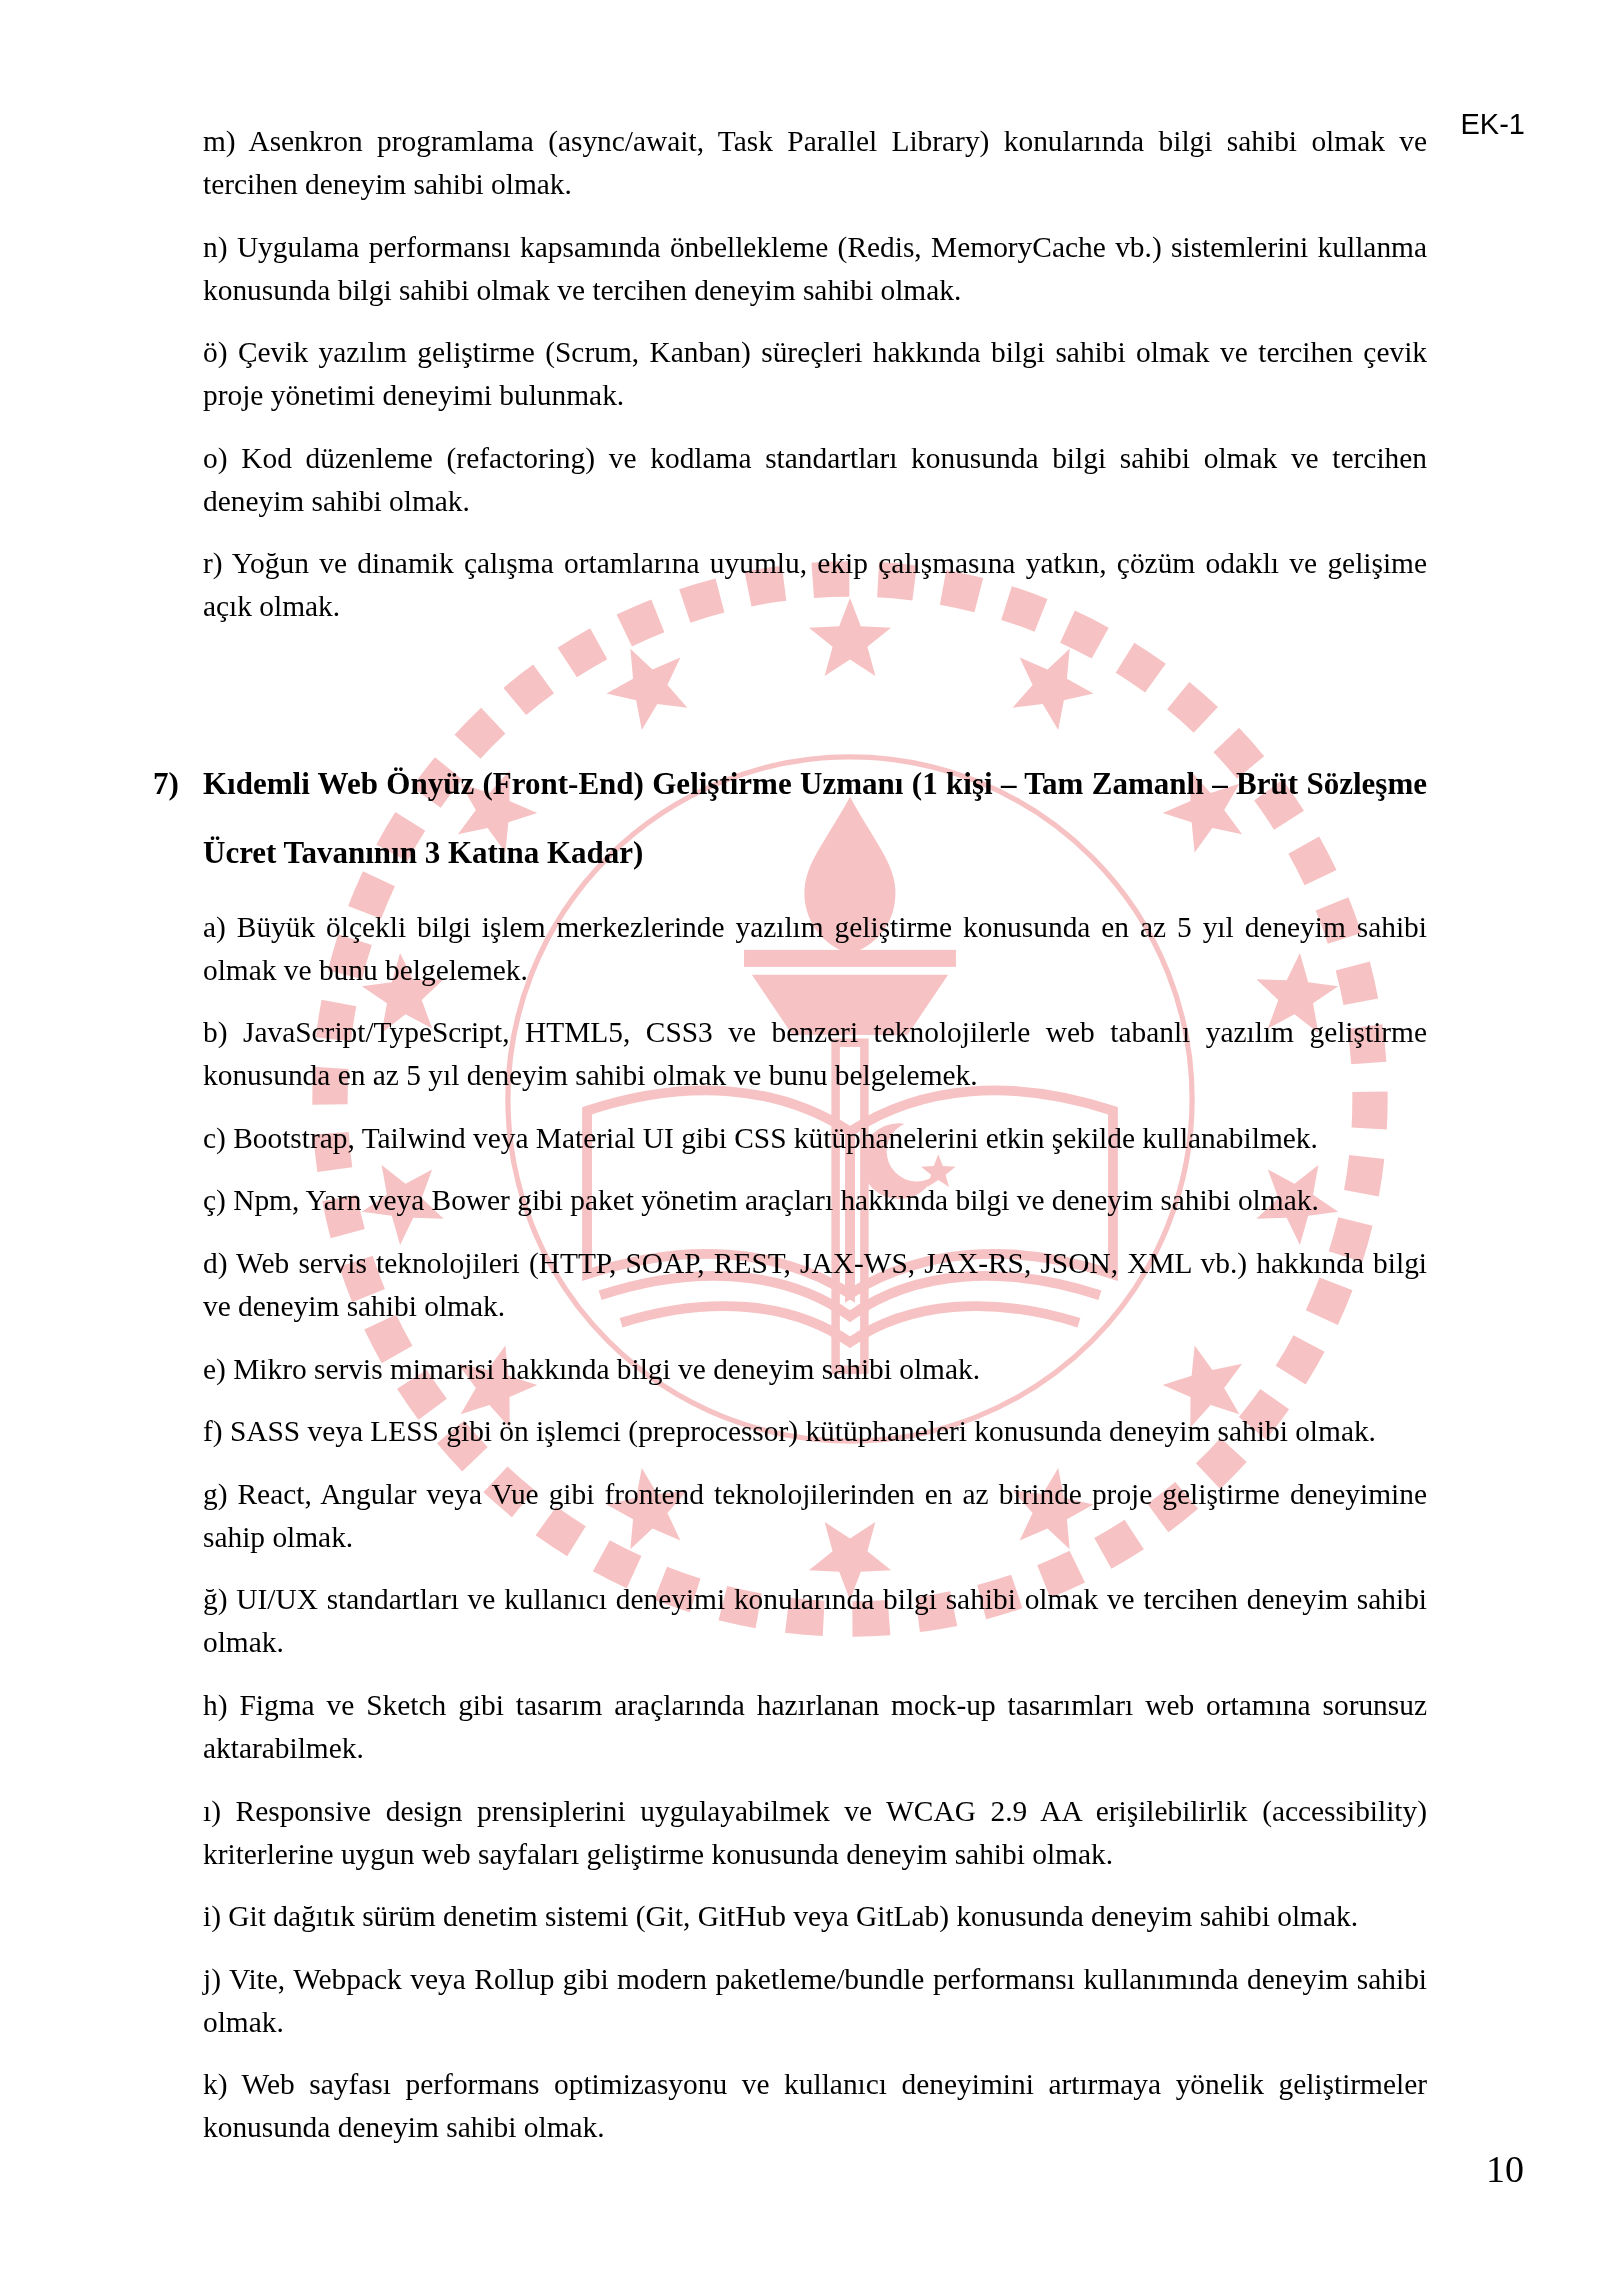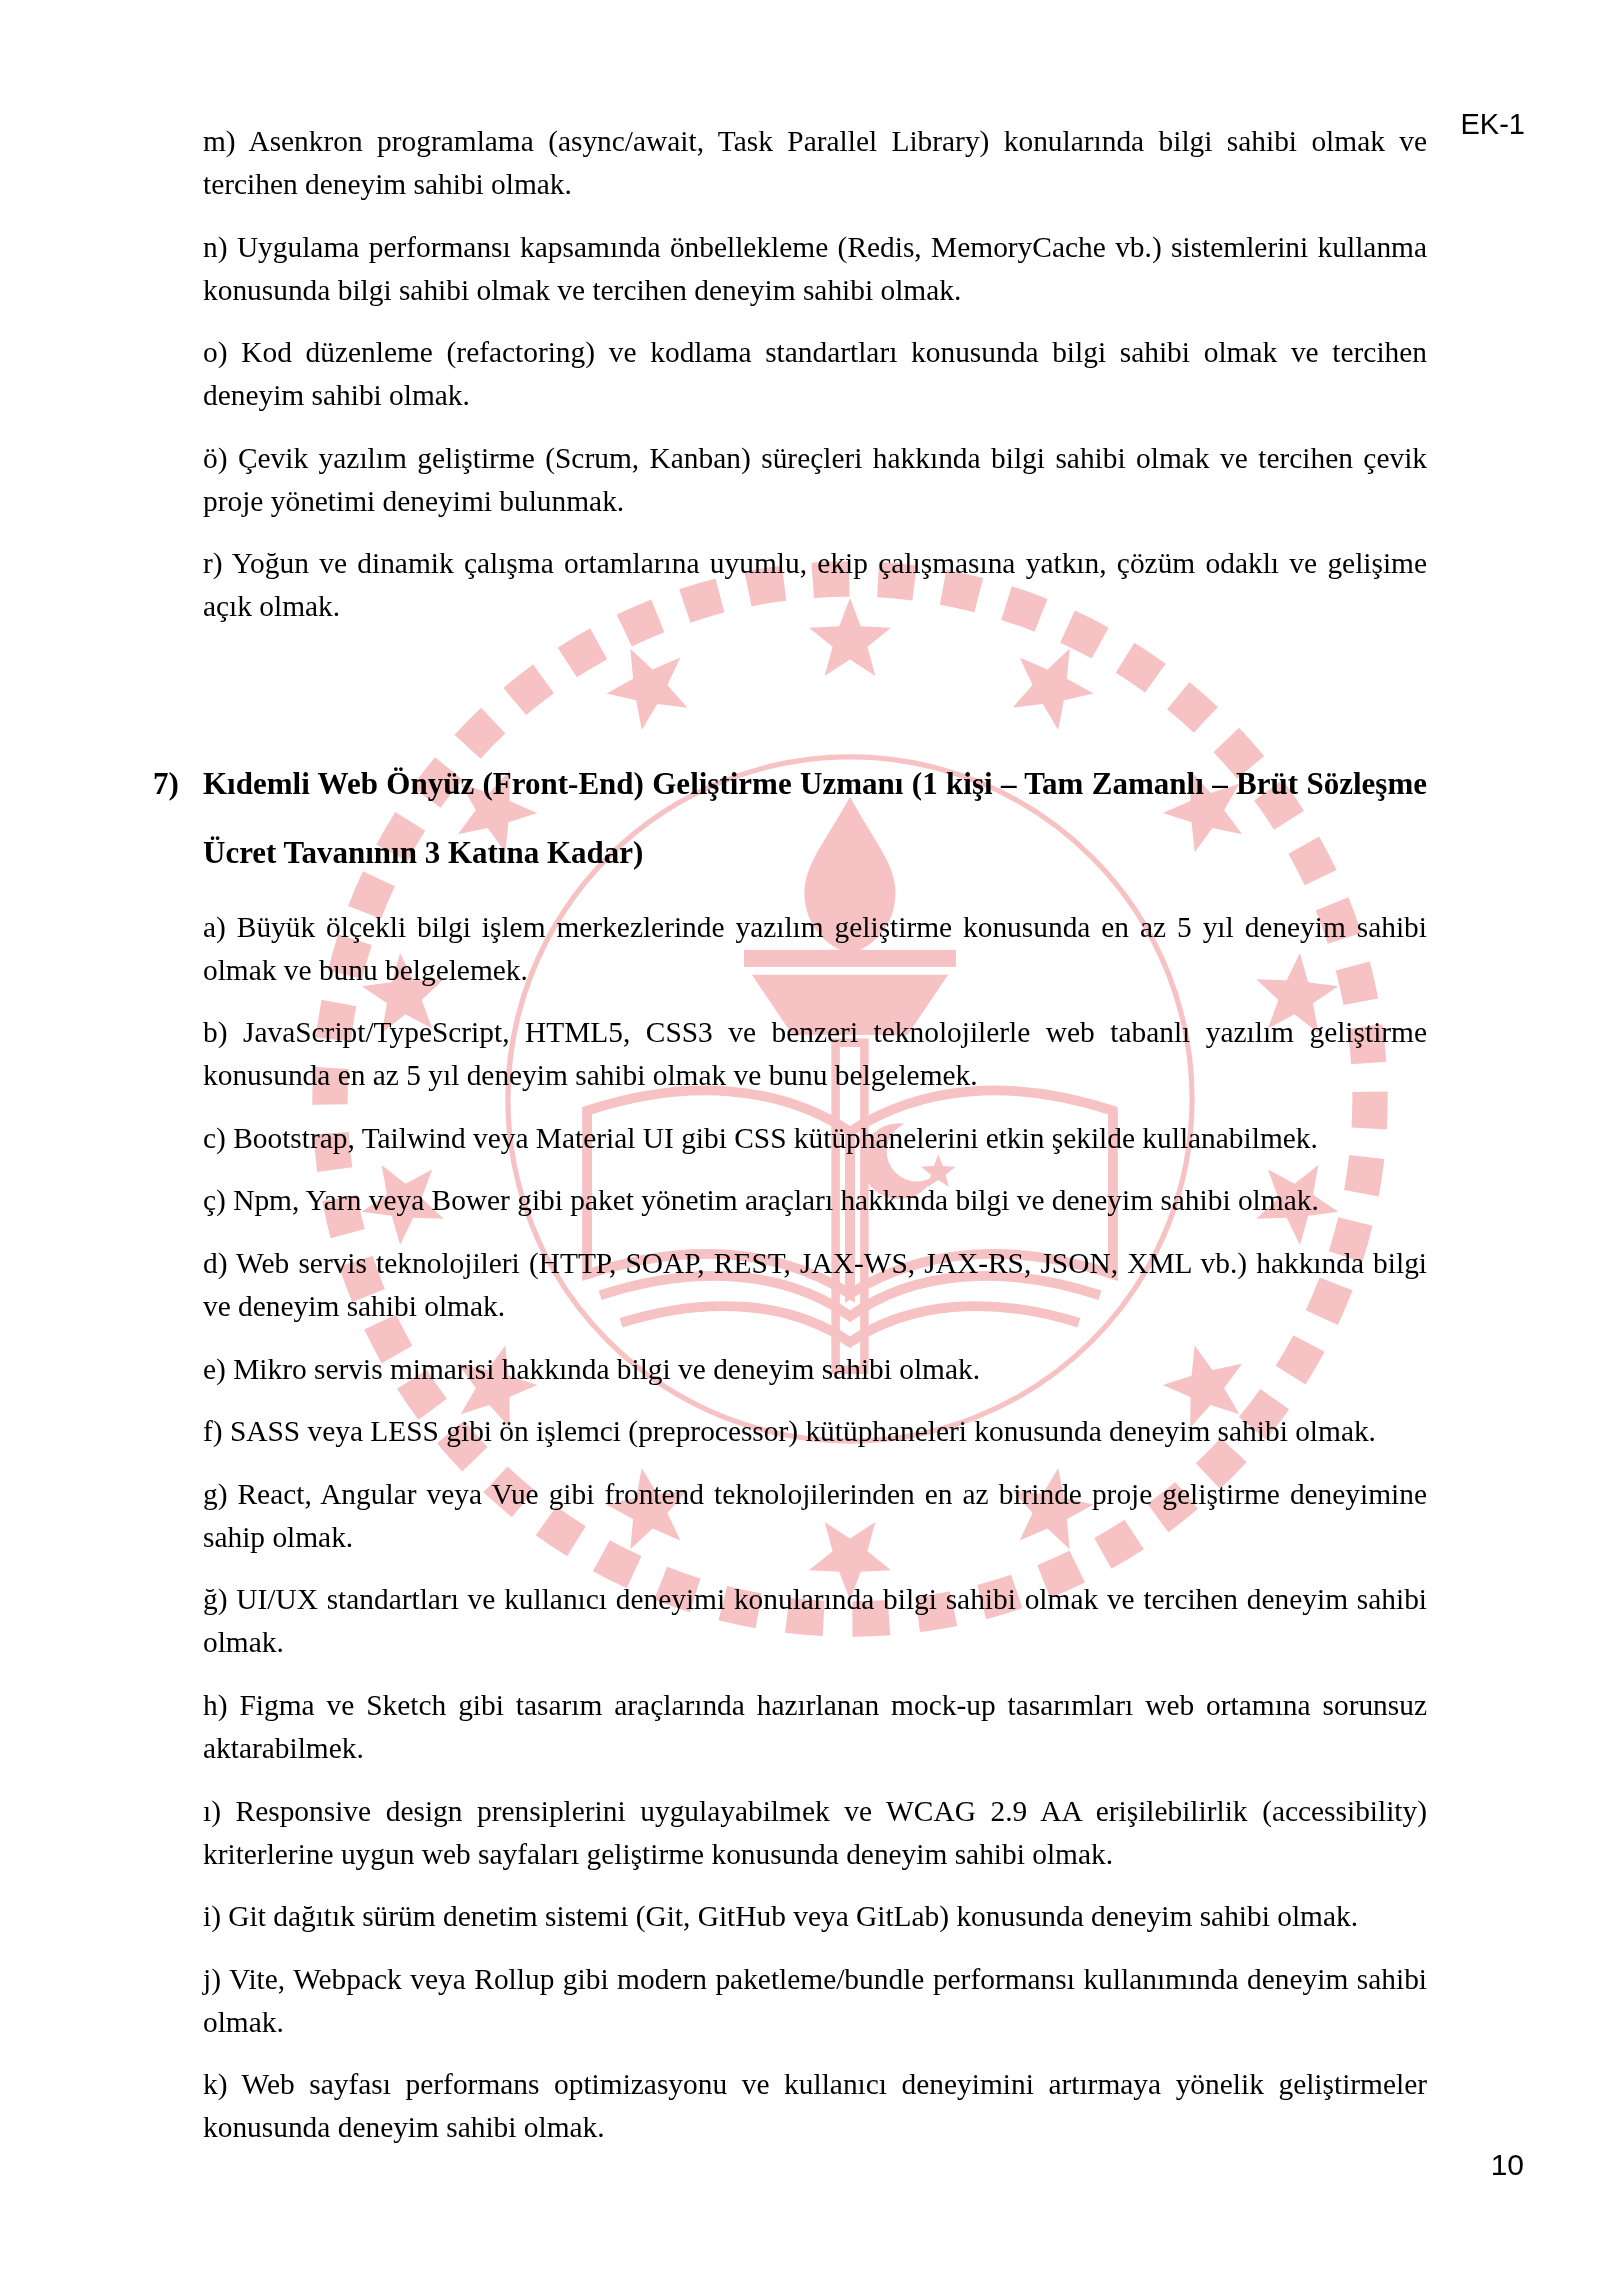--- a/index.html
+++ b/index.html
@@ -26,22 +26,22 @@
   }
   
   .annex{
     position:absolute;top:110px;right:98px;
     font-family:"Liberation Sans","DejaVu Sans",sans-serif;
     font-size:29px;line-height:1;
     z-index:2;
   }
   .pagenum{
     position:absolute;top:2150px;right:99px;
-    font-family:Liberation Sans, sans-serif;
-    font-size:30px;line-height:1;
+    font-family:Liberation Serif, serif;
+    font-size:38px;line-height:1;
     z-index:2;
   }
   
   .content{
     position:absolute;left:203px;top:0;
     width:1224px;
     padding-top:120px;
     z-index:1;
   }
   .para{
@@ -123,22 +123,22 @@
     </g>
   </svg>
 
   <div class="annex">EK-1</div>
 
   <div class="content">
 
     <div>
         <p class="para">m) Asenkron programlama (async/await, Task Parallel Library) konularında bilgi sahibi olmak ve tercihen deneyim sahibi olmak.</p>
         <p class="para">n) Uygulama performansı kapsamında önbellekleme (Redis, MemoryCache vb.) sistemlerini kullanma konusunda bilgi sahibi olmak ve tercihen deneyim sahibi olmak.</p>
+        <p class="para">ö) Çevik yazılım geliştirme (Scrum, Kanban) süreçleri hakkında bilgi sahibi olmak ve tercihen çevik proje yönetimi deneyimi bulunmak.</p>
         <p class="para">o) Kod düzenleme (refactoring) ve kodlama standartları konusunda bilgi sahibi olmak ve tercihen deneyim sahibi olmak.</p>
-        <p class="para">ö) Çevik yazılım geliştirme (Scrum, Kanban) süreçleri hakkında bilgi sahibi olmak ve tercihen çevik proje yönetimi deneyimi bulunmak.</p>
         <p class="para">r) Yoğun ve dinamik çalışma ortamlarına uyumlu, ekip çalışmasına yatkın, çözüm odaklı ve gelişime açık olmak.</p>
       </div>
 
     <div class="heading">
       <span class="hnum">7)</span>
       <span class="htext">Kıdemli Web Önyüz (Front-End) Geliştirme Uzmanı (1 kişi – Tam Zamanlı – Brüt Sözleşme Ücret Tavanının 3 Katına Kadar)</span>
     </div>
 
     <div>
         <p class="para">a) Büyük ölçekli bilgi işlem merkezlerinde yazılım geliştirme konusunda en az 5 yıl deneyim sahibi olmak ve bunu belgelemek.</p>

